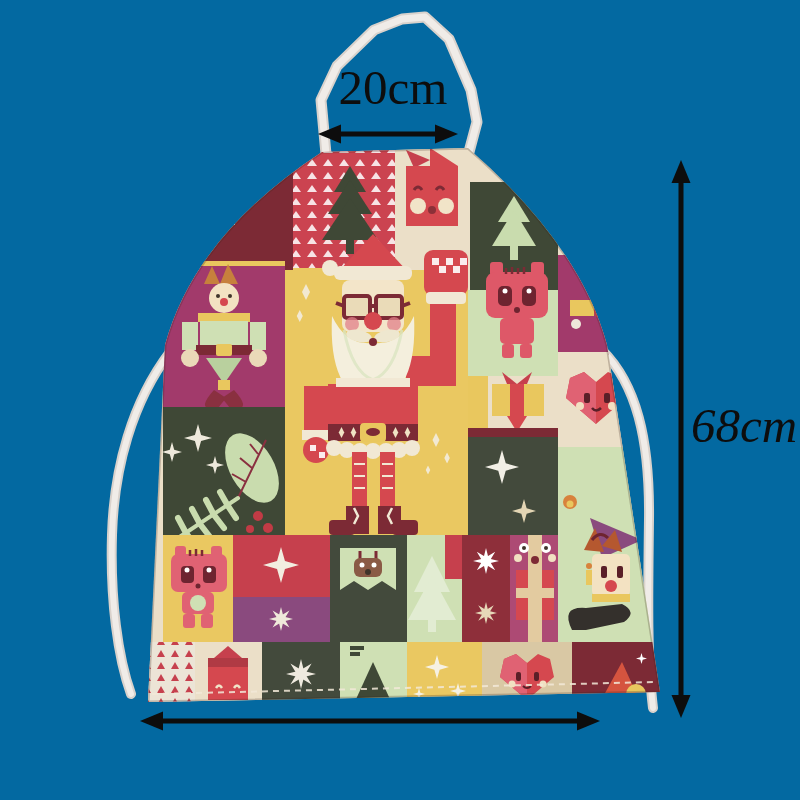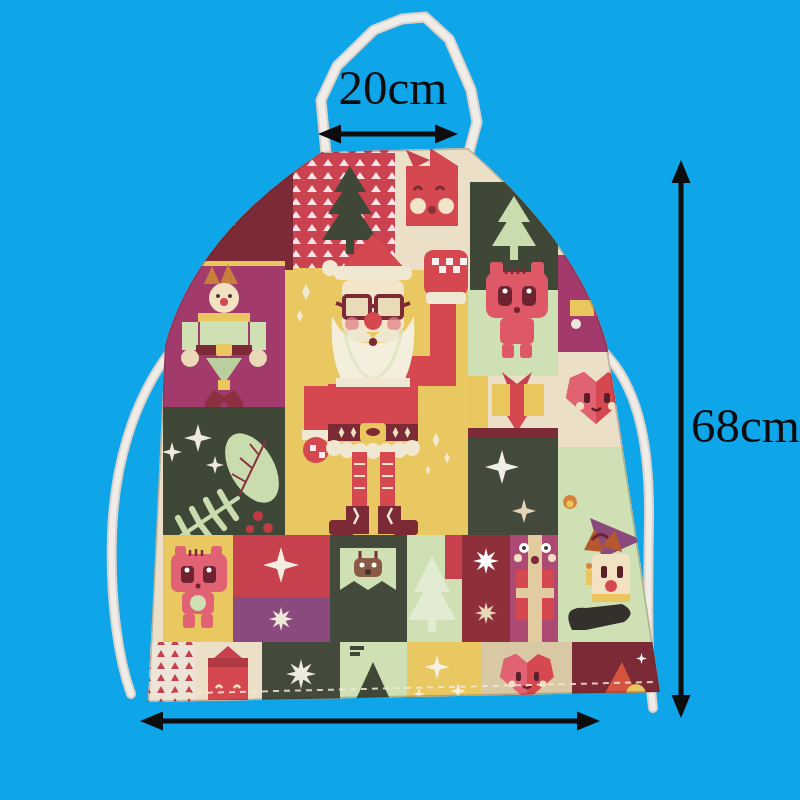--- a/index.html
+++ b/index.html
@@ -1,22 +1,22 @@
 <!DOCTYPE html>
 <html><head>
 <meta charset="utf-8">
 <style>
   html,body{margin:0;padding:0;background:#ffffff;}
-  .stage{position:relative;width:800px;height:800px;background:#0ea5e9;overflow:hidden;
+  .stage{position:relative;width:800px;height:800px;background:#0369a1;overflow:hidden;
          font-family:"Liberation Serif","DejaVu Serif",serif;}
   .stage svg{position:absolute;left:0;top:0;}
   .dim-label{position:absolute;color:#0d0d0d;font-size:49px;line-height:1;
              text-align:center;white-space:nowrap;letter-spacing:0px;}
   #label-neck{left:323px;top:63px;width:140px;}
-  #label-height{left:691px;top:401px;}
+  #label-height{left:691px;top:401px;font-style:italic;}
   #label-width{left:310px;top:727px;width:140px;}
 </style>
 </head>
 <body>
 
 <div class="stage">
 
 <svg width="800" height="800" viewBox="0 0 800 800">
   <defs>
     <clipPath id="apron-clip">

